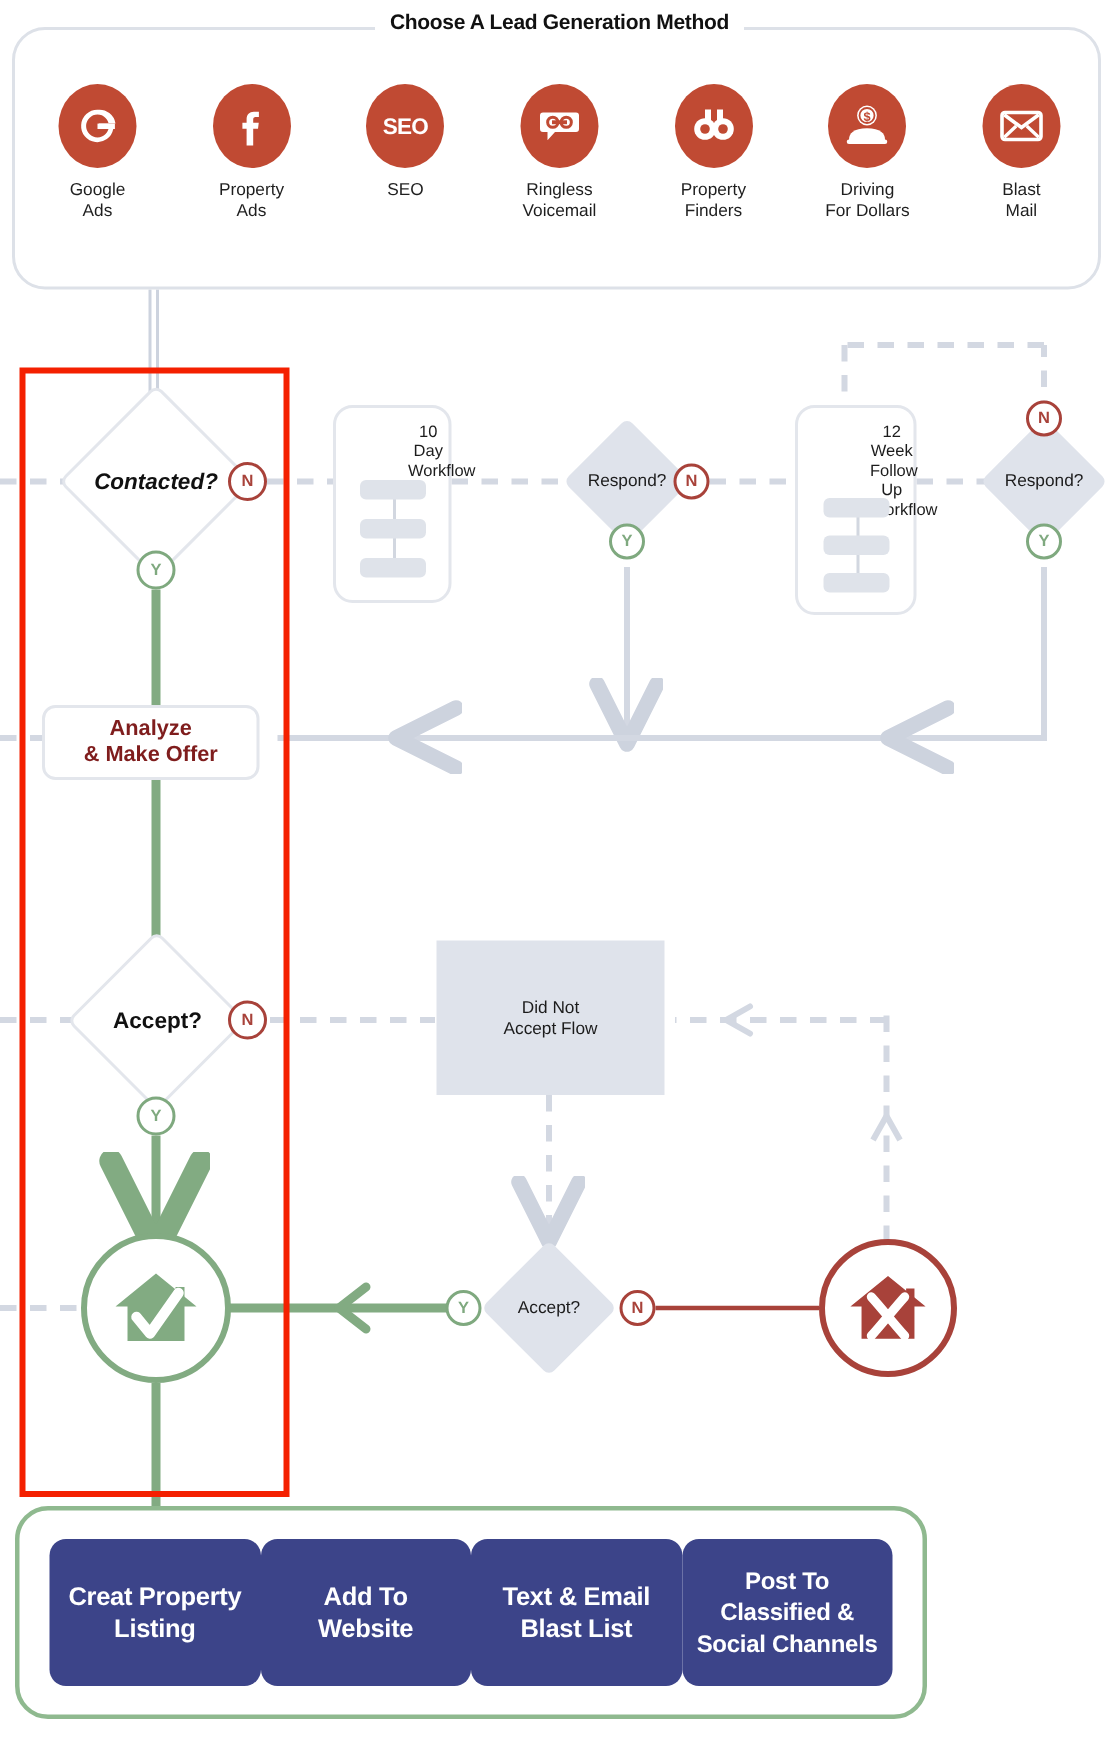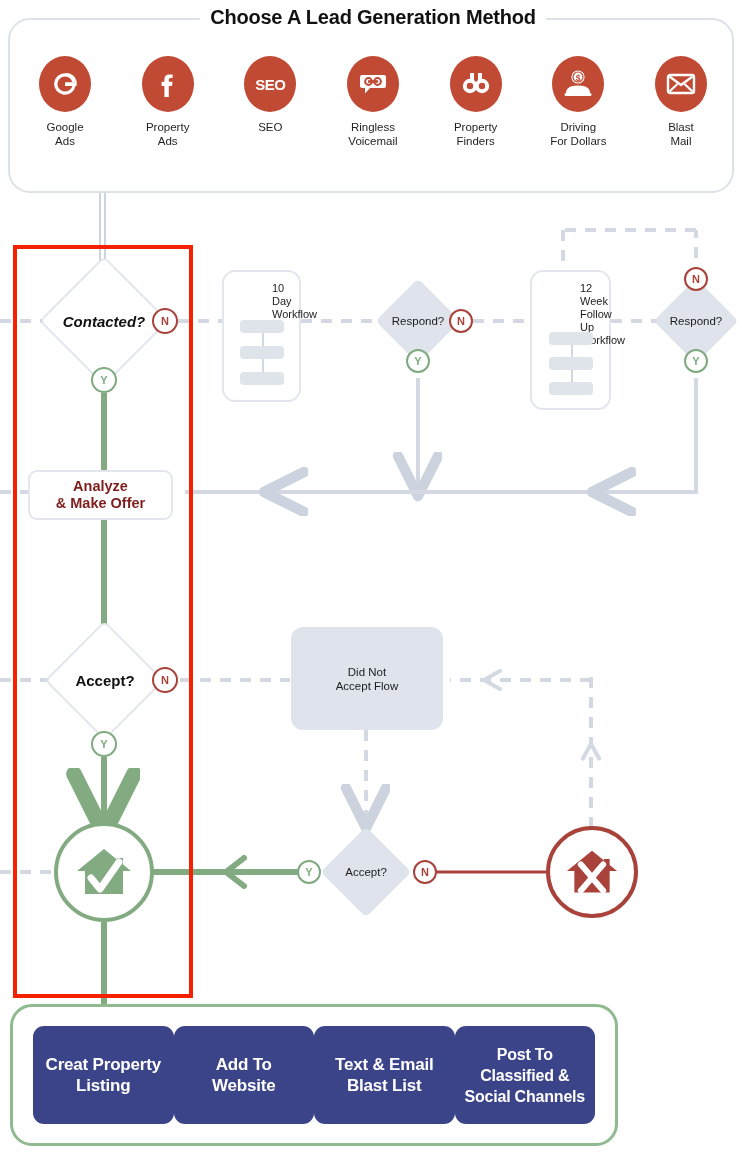--- a/index.html
+++ b/index.html
@@ -14,21 +14,21 @@
   #wires{position:absolute;left:0;top:0;width:742px;height:1160px;}
   .node{position:absolute;box-sizing:border-box;}
 
   
   #leadgen{
     left:8px;top:18px;width:726px;height:175px;
     border:2px solid #dde1e8;border-radius:22px;background:#fff;
   }
   #leadgen-title{
     position:absolute;left:0;top:-14px;width:726px;text-align:center;
-    font-size:20px;font-weight:bold;letter-spacing:-.2px;color:#111;
+    font-size:14px;font-weight:bold;letter-spacing:-.2px;color:#111;
     background:transparent;
   }
   #leadgen-title span{background:#fff;padding:0 10px;}
 
   #methods{
     position:absolute;left:14px;top:36px;width:698px;
     display:flex;justify-content:space-between;align-items:flex-start;
   }
   .method{width:82px;display:flex;flex-direction:column;align-items:center;}
   .method .disc{
@@ -65,28 +65,28 @@
   .badge-y{border:2.5px solid #7fa97f;color:#7fa97f;}
 
   .rbox{
     background:#fff;border:2px solid #e3e6ec;border-radius:9px;
     display:flex;align-items:center;justify-content:center;text-align:center;
   }
   .wfbox{
     background:#fff;border:2px solid #e3e6ec;border-radius:13px;
   }
   .wf-title{
-    position:absolute;left:0;right:0;top:10px;
+    position:absolute;left:0;right:0;top:10px;text-align:center;
     font-size:11px;line-height:13px;color:#1c1c1c;white-space:pre-line;padding-left:48px;
   }
   .wf-bar{position:absolute;height:13px;border-radius:4px;background:#dfe3ea;}
   .wf-stem{position:absolute;width:2px;background:#d2d7e0;}
 
   .greybox{
-    background:#dfe3eb;border-radius:12px;
+    background:#dfe3eb;border-radius:0;
     display:flex;align-items:center;justify-content:center;text-align:center;
     font-size:11.5px;line-height:14px;color:#1c1c1c;white-space:pre-line;
   }
 
   .icocircle{
     border-radius:50%;background:#fff;box-sizing:border-box;
     display:flex;align-items:center;justify-content:center;
   }
   .green-ring{border:4px solid #82ab82;}
   .red-ring{border:4px solid #a8423a;}

